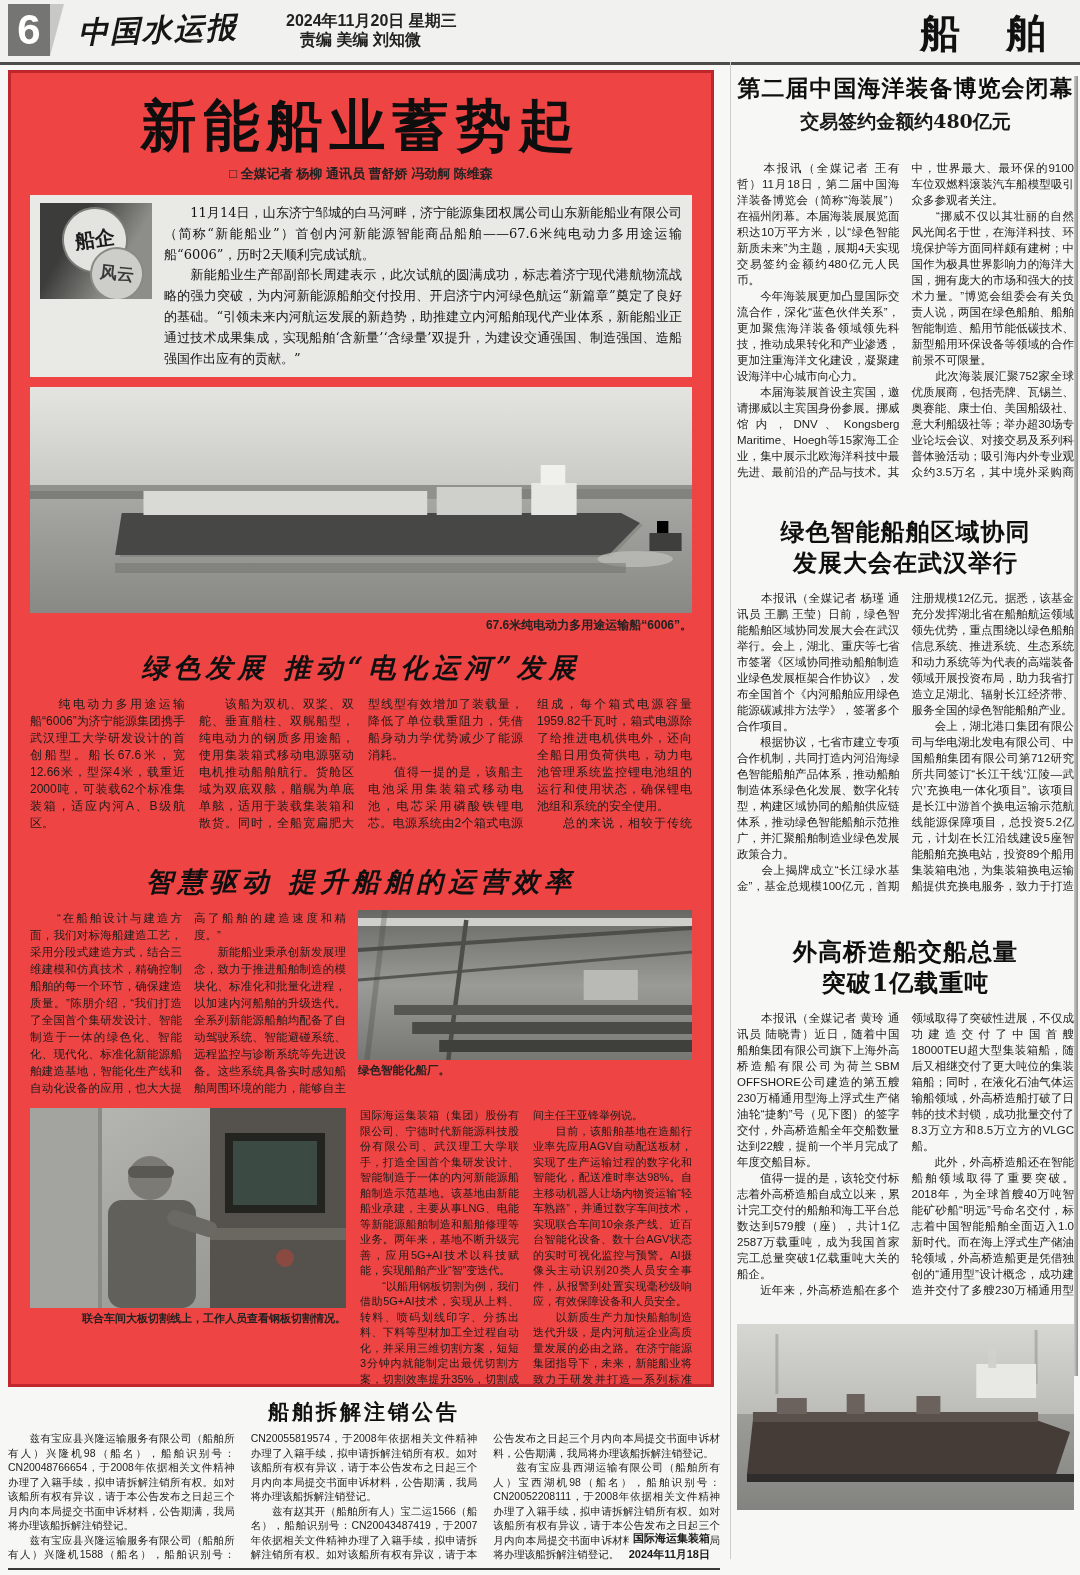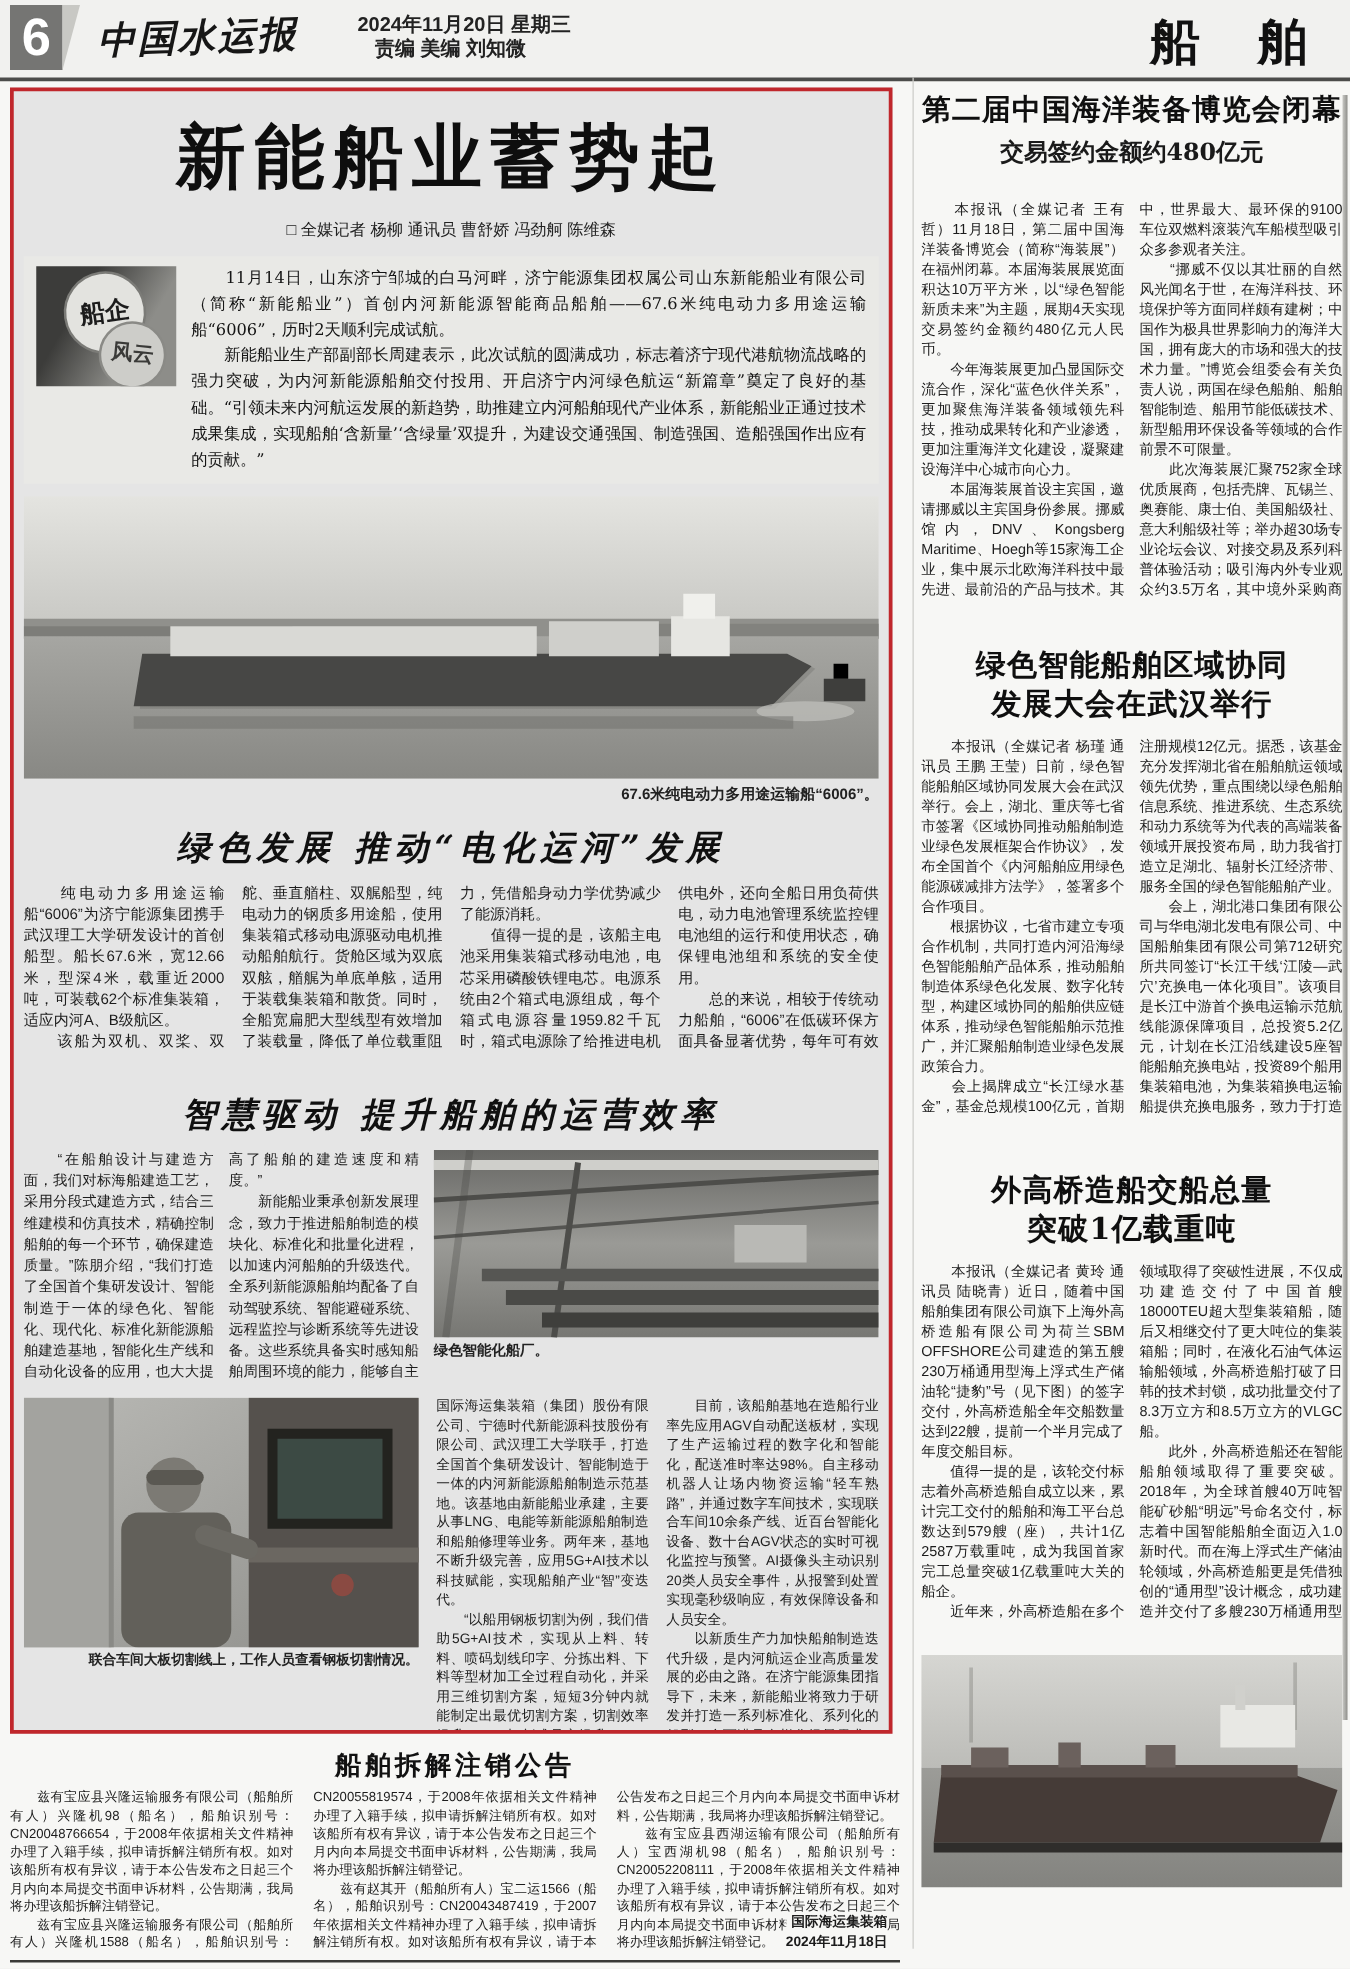--- a/index.html
+++ b/index.html
@@ -19,24 +19,24 @@
     font-style:italic;font-weight:bold;font-size:30px;letter-spacing:2px;color:#161616;
     transform:rotate(-2deg);}
   .mast-dates{position:absolute;left:286px;top:11px;font-size:16px;font-weight:bold;color:#222;line-height:19px;}
   .mast-dates .l2{padding-left:14px;}
   .section-name{position:absolute;right:18px;top:6px;font-size:40px;font-weight:bold;
     letter-spacing:16px;color:#111;font-family:"DejaVu Serif",serif;}
   .right-edge{position:absolute;right:2px;top:76px;height:1300px;width:4px;
     background:linear-gradient(90deg,#c9c9c5,#8e8e8a);}
   
   .feature{position:absolute;left:8px;top:70px;width:706px;height:1317px;
-    border:3px solid #c0272c;background:#e5e5e5;overflow:hidden;padding:0 8px;box-sizing:border-box;}
+    border:3px solid #c0272c;background:#ef4444;overflow:hidden;padding:0 19px;box-sizing:border-box;}
   .headline{margin-top:16px;text-align:center;font-size:56px;font-weight:900;
     letter-spacing:7px;color:#0e0e0e;font-family:"Liberation Sans",sans-serif;}
-  .byline{margin-top:10px;text-align:center;font-size:13px;font-weight:normal;color:#222;}
+  .byline{text-align:center;font-size:13px;font-weight:bold;color:#222;}
   .intro{margin-top:12px;display:flex;background:#e9e9e6;padding:8px 10px;gap:12px;}
   .badge{position:relative;width:112px;height:96px;flex:0 0 112px;
     background:linear-gradient(120deg,#3c3c3a 30%,#8d8d89 70%);overflow:hidden;}
   .badge .c1{position:absolute;left:22px;top:4px;width:62px;height:62px;border-radius:50%;
     background:#e3e3df;border:2px solid #7b7b77;text-align:center;font-weight:900;font-size:20px;
     line-height:60px;color:#1c1c1c;transform:rotate(-8deg);font-family:"DejaVu Serif",serif;}
   .badge .c2{position:absolute;left:50px;top:44px;width:50px;height:50px;border-radius:50%;
     background:#cdcdc9;border:2px solid #8a8a86;text-align:center;font-weight:900;font-size:17px;
     line-height:48px;color:#3a3a38;transform:rotate(6deg);font-family:"DejaVu Serif",serif;}
   .intro-text{font-family:"DejaVu Serif",serif;font-size:13px;line-height:1.6;color:#141414;

